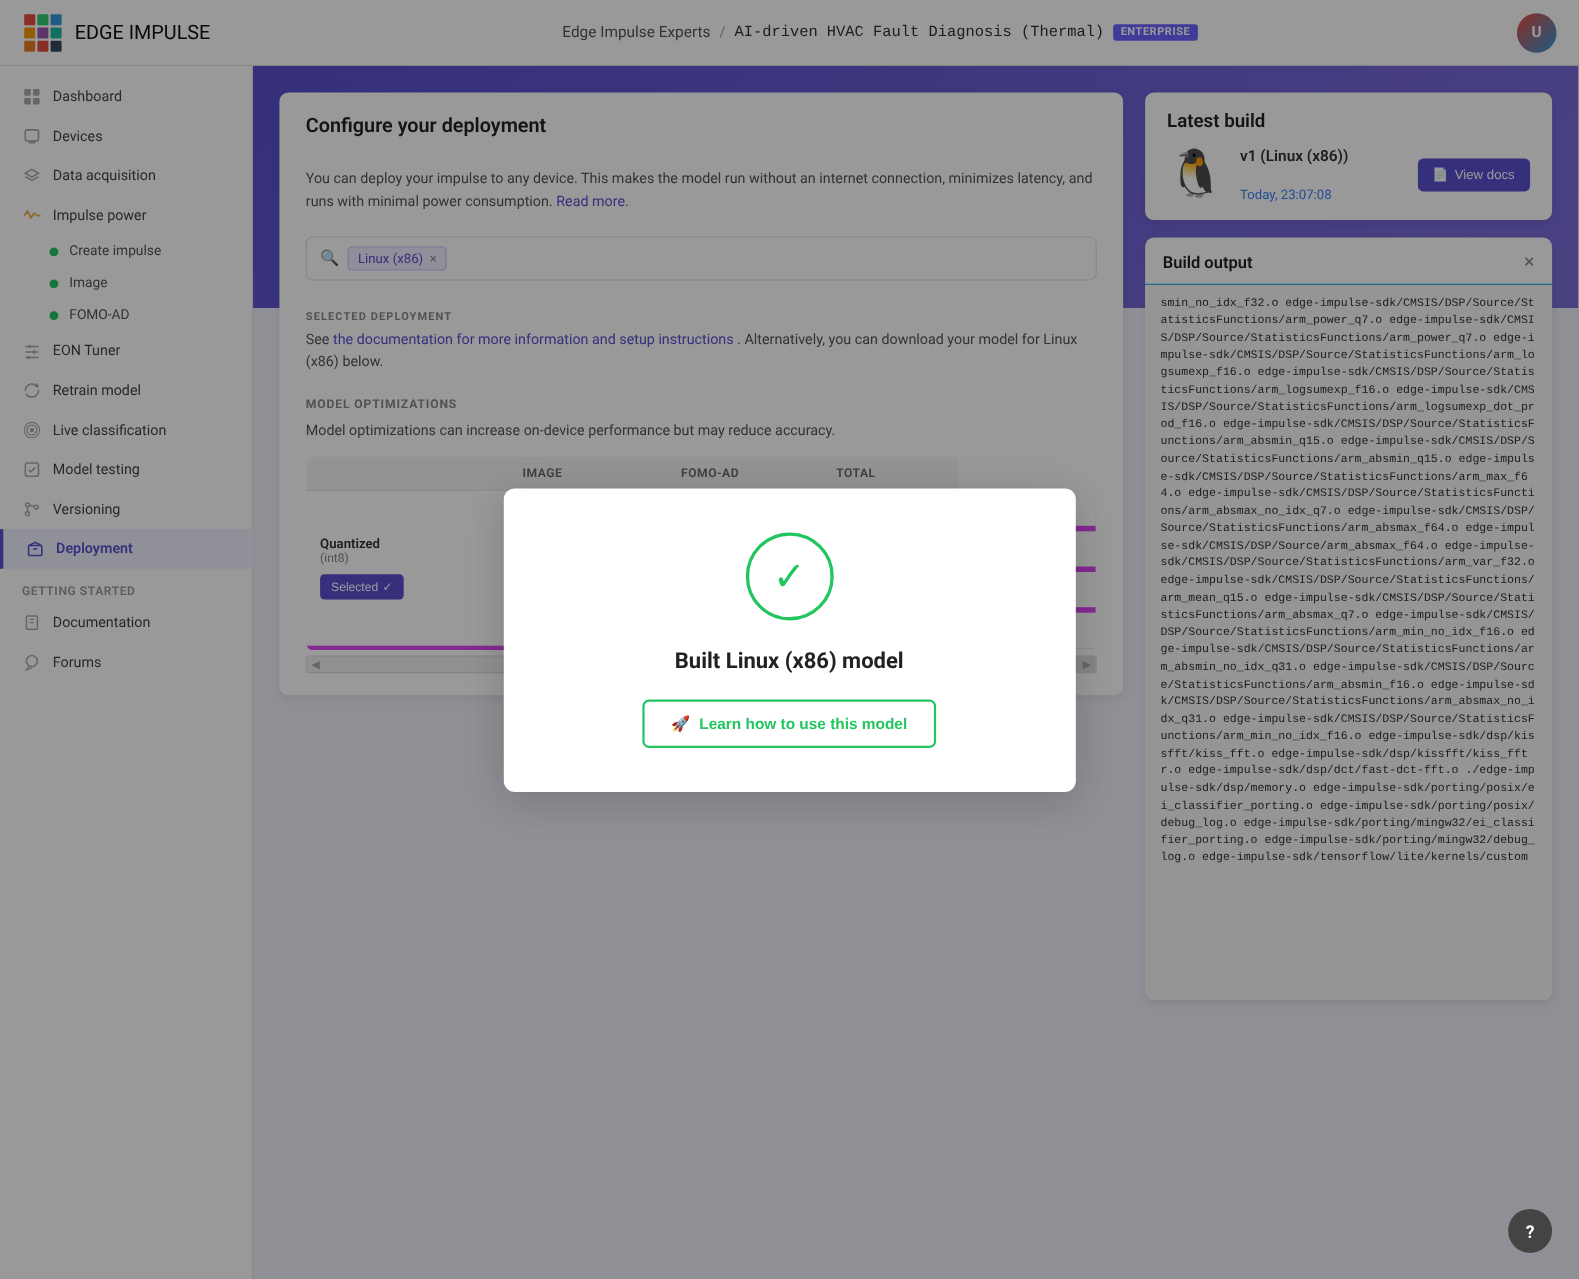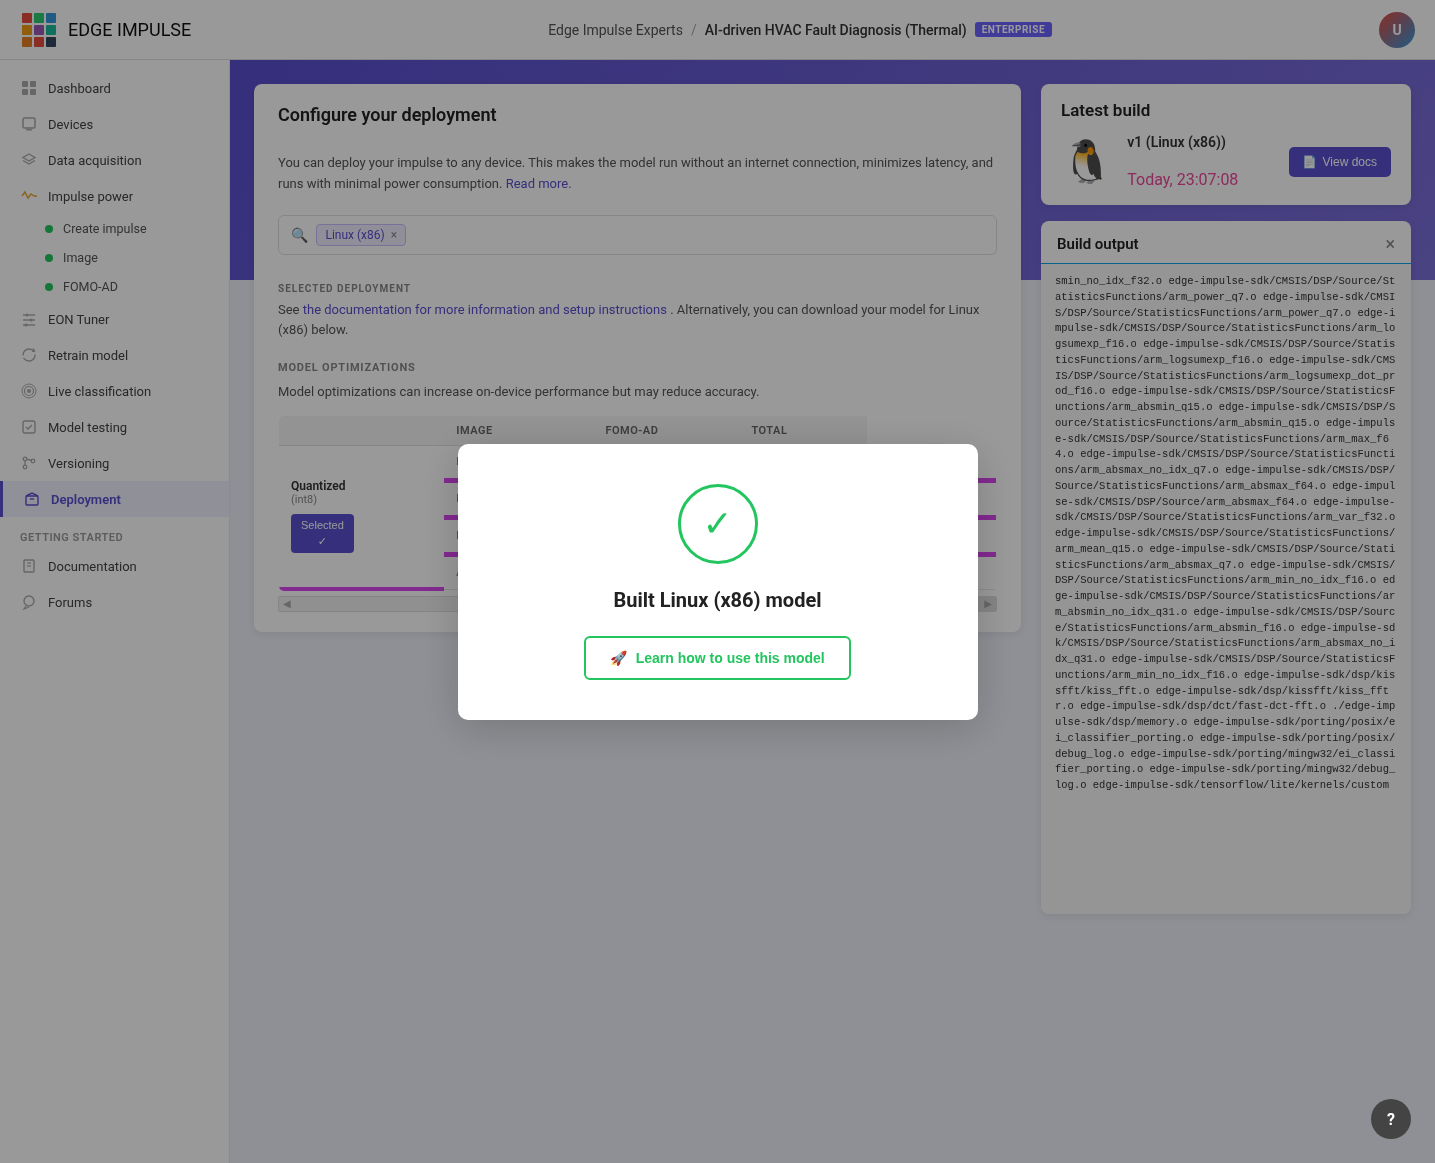--- a/index.html
+++ b/index.html
@@ -33,21 +33,21 @@
       flex: 1;
       display: flex;
       align-items: center;
       justify-content: center;
       font-size: 14px;
       color: #555;
       gap: 8px;
     }
     .breadcrumb-link { color: #555; text-decoration: none; }
     .breadcrumb-sep { color: #aaa; }
-    .breadcrumb-current { color: #333; font-weight: 500; }
+    .breadcrumb-current { color: #333; font-weight: 500; font-family: Liberation Mono, monospace; }
     .enterprise-badge {
       background: #6c63ff;
       color: #fff;
       font-size: 10px;
       font-weight: 700;
       padding: 2px 7px;
       border-radius: 3px;
       letter-spacing: 0.5px;
     }
     .topbar-avatar {
@@ -260,22 +260,22 @@
       font-size: 42px;
       line-height: 1;
     }
     .build-info { flex: 1; }
     .build-name {
       font-size: 14px;
       font-weight: 600;
       color: #333;
     }
     .build-time {
-      font-size: 16px;
-      color: #ec4899;
+      font-size: 12px;
+      color: #3b82f6;
       margin-top: 20px;
     }
     .view-docs-btn {
       background: #5a4fcf;
       color: #fff;
       border: none;
       border-radius: 5px;
       padding: 8px 14px;
       font-size: 12px;
       cursor: pointer;
@@ -683,21 +683,21 @@
                   <th>FOMO-AD</th>
                   <th>TOTAL</th>
                 </tr>
               </thead>
               <tbody>
                 <tr>
                   <td rowspan="4">
                     <div>
                       <div class="quant-label">Quantized</div>
                       <div class="quant-sub">(int8)</div>
-                      <button class="selected-btn" style="margin-top:8px;flex-direction:column;">
+                      <button class="selected-btn" style="margin-top:8px;">
                         <span>Selected</span>
                         <span>✓</span>
                       </button>
                     </div>
                   </td>
                   <td style="font-size:10.5px;color:#888;font-weight:600;text-transform:uppercase;">LATENCY</td>
                   <td>7 ms.</td>
                   <td>738 ms.</td>
                   <td class="bold">745 ms.</td>
                 </tr>

